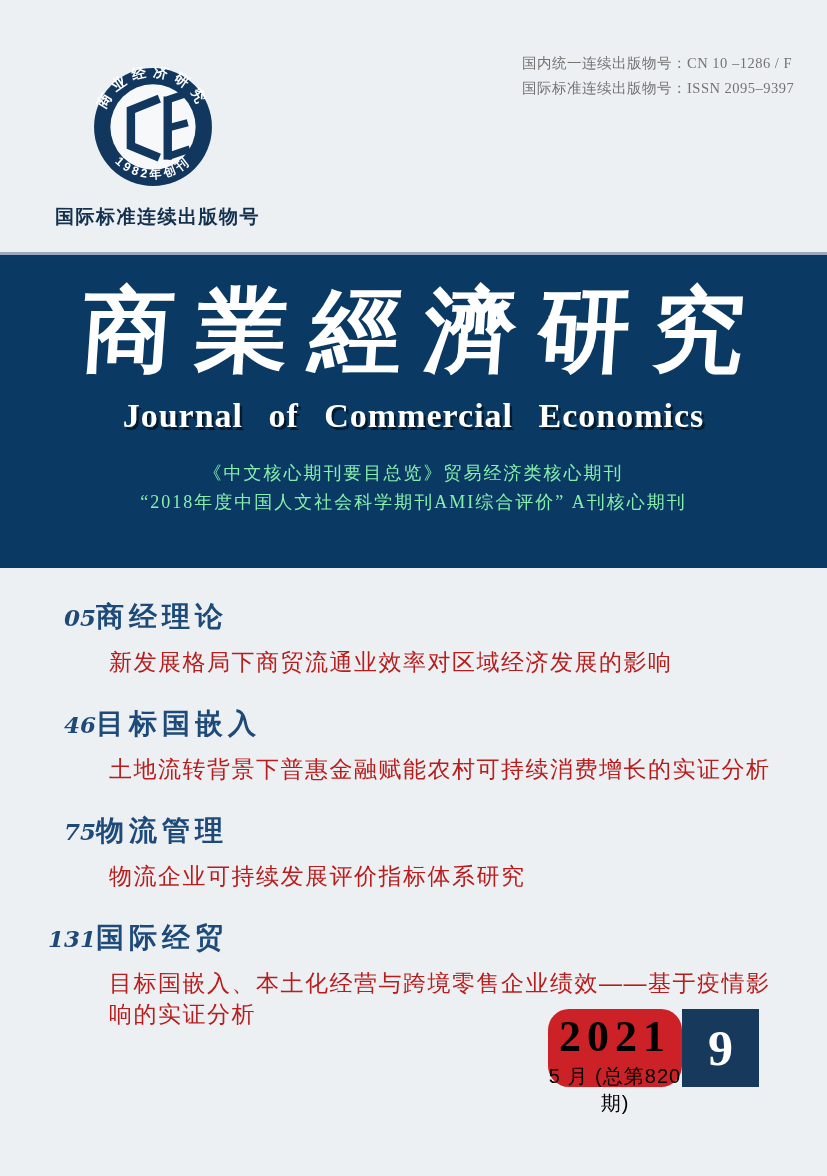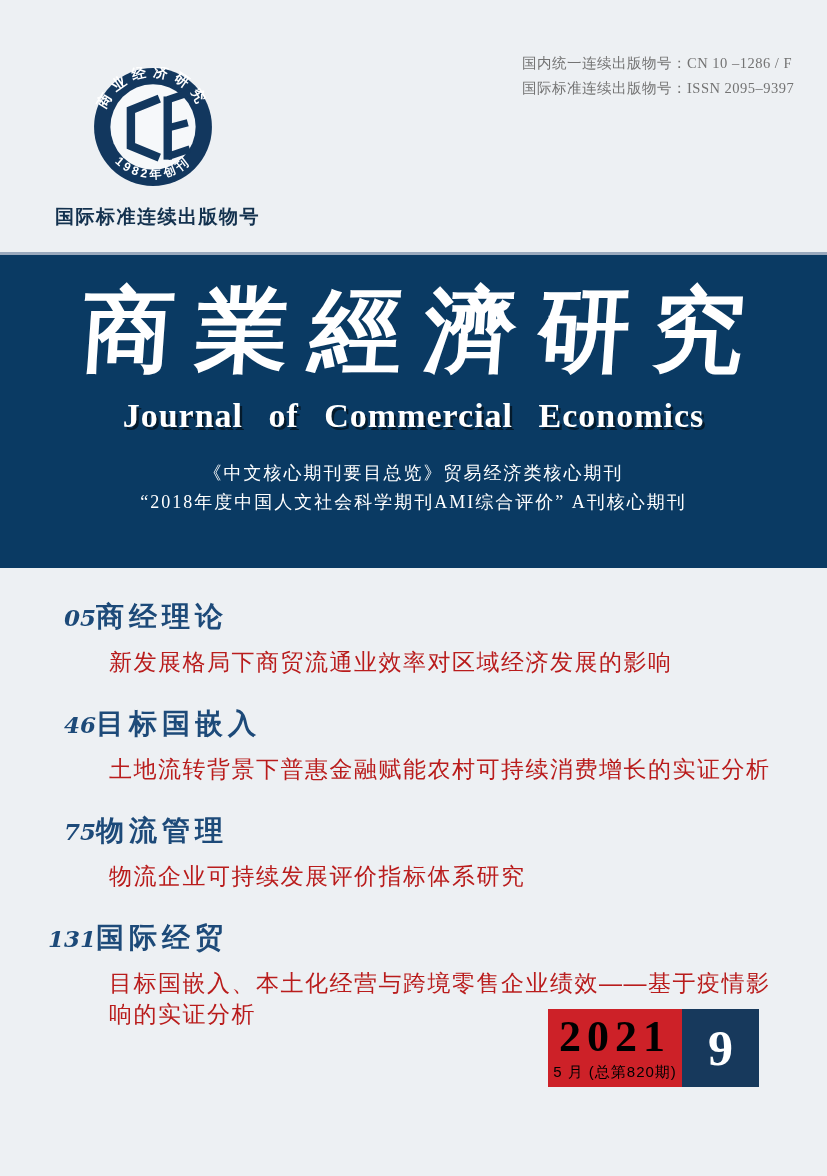--- a/index.html
+++ b/index.html
@@ -29,21 +29,21 @@
     margin:22px 0 0 0; font-size:92px; line-height:106px; font-weight:bold;
     font-family:"DejaVu Serif", serif; letter-spacing:22px; text-indent:22px;
     color:#ffffff; transform:skewX(-4deg);
   }
   .title-en{
     margin:14px 0 0 0; font-size:34px; font-weight:bold;
     font-family:"Liberation Serif", serif;
     letter-spacing:1px; word-spacing:16px;
     text-shadow:2.5px 2.5px 0 rgba(0,0,0,.55);
   }
-  .honors{margin-top:24px; font-family:"Liberation Serif", serif; color:#ffffff;}
+  .honors{margin-top:24px; font-family:"Liberation Serif", serif; color:#86efac;}
   .honor-line{font-size:18px; line-height:29px; letter-spacing:2px;}
   
   .toc{position:absolute; left:48px; top:598px; width:730px;}
   .toc-item{margin-bottom:27px;}
   .toc-head{display:flex; align-items:baseline;}
   .toc-page{
     display:inline-block; width:48px; text-align:right; padding-right:0;
     font-family:"DejaVu Serif", serif; font-style:italic; font-weight:bold;
     font-size:23px; color:#1d4a79; flex:none;
   }
@@ -56,21 +56,21 @@
   
   .issue{position:absolute; left:548px; top:1009px; display:flex;}
   .issue-red{
     width:134px; height:78px; text-align:center; flex:none;
   }
   .issue-year{
     font-family:"Liberation Serif", serif; font-weight:bold; color:#000;
     font-size:44px; line-height:50px; letter-spacing:6px; margin-top:3px;
   }
   .issue-month{
-    font-size:15px; color:#000; letter-spacing:1px; margin-top:1px;
+    font-size:20px; color:#000; letter-spacing:1px; margin-top:1px;
   }
   .issue-num{
     width:77px; height:78px; flex:none; color:#fff;
     font-family:"Liberation Serif", serif; font-weight:bold; font-size:50px;
     display:flex; align-items:center; justify-content:center;
   }
 </style>
 </head>
 <body>
 
@@ -147,20 +147,20 @@
       <div class="toc-head">
         <span class="toc-page">131</span>
         <span class="toc-section">国际经贸</span>
       </div>
       <div class="toc-article">目标国嵌入、本土化经营与跨境零售企业绩效——基于疫情影响的实证分析</div>
     </div>
 
   </div>
 
   <div class="issue">
-    <div class="issue-red" style="background: rgb(205, 33, 40);">
+    <div class="issue-red" style="background: rgb(205, 33, 40); border-radius: 21px;">
       <div class="issue-year">2021</div>
       <div class="issue-month">5 月 (总第820期)</div>
     </div>
     <div class="issue-num" style="background: rgb(23, 57, 92);">9</div>
   </div>
 
 </div>
 
 </body></html>

